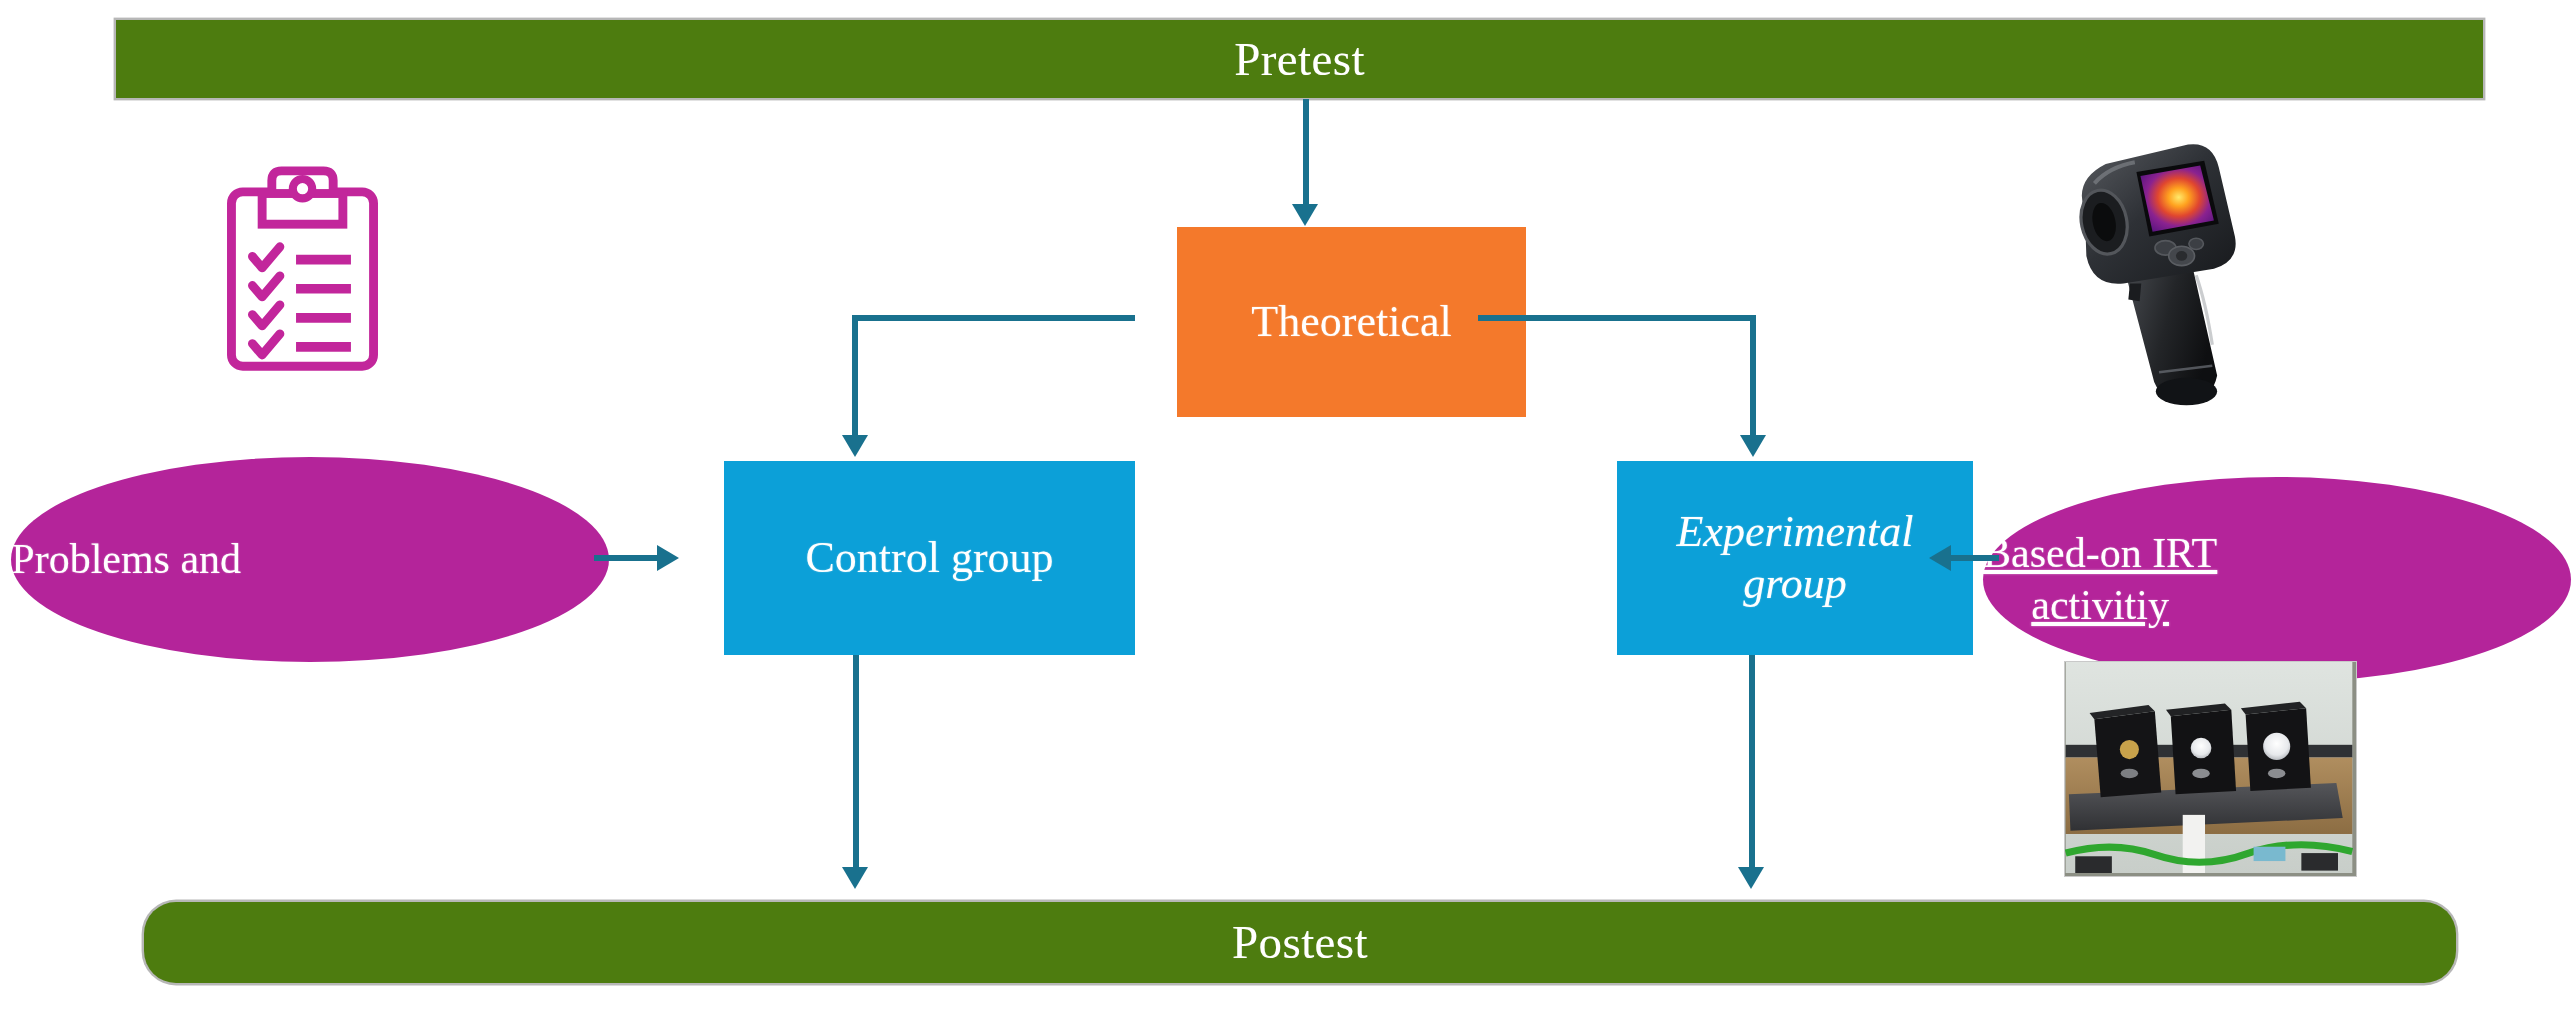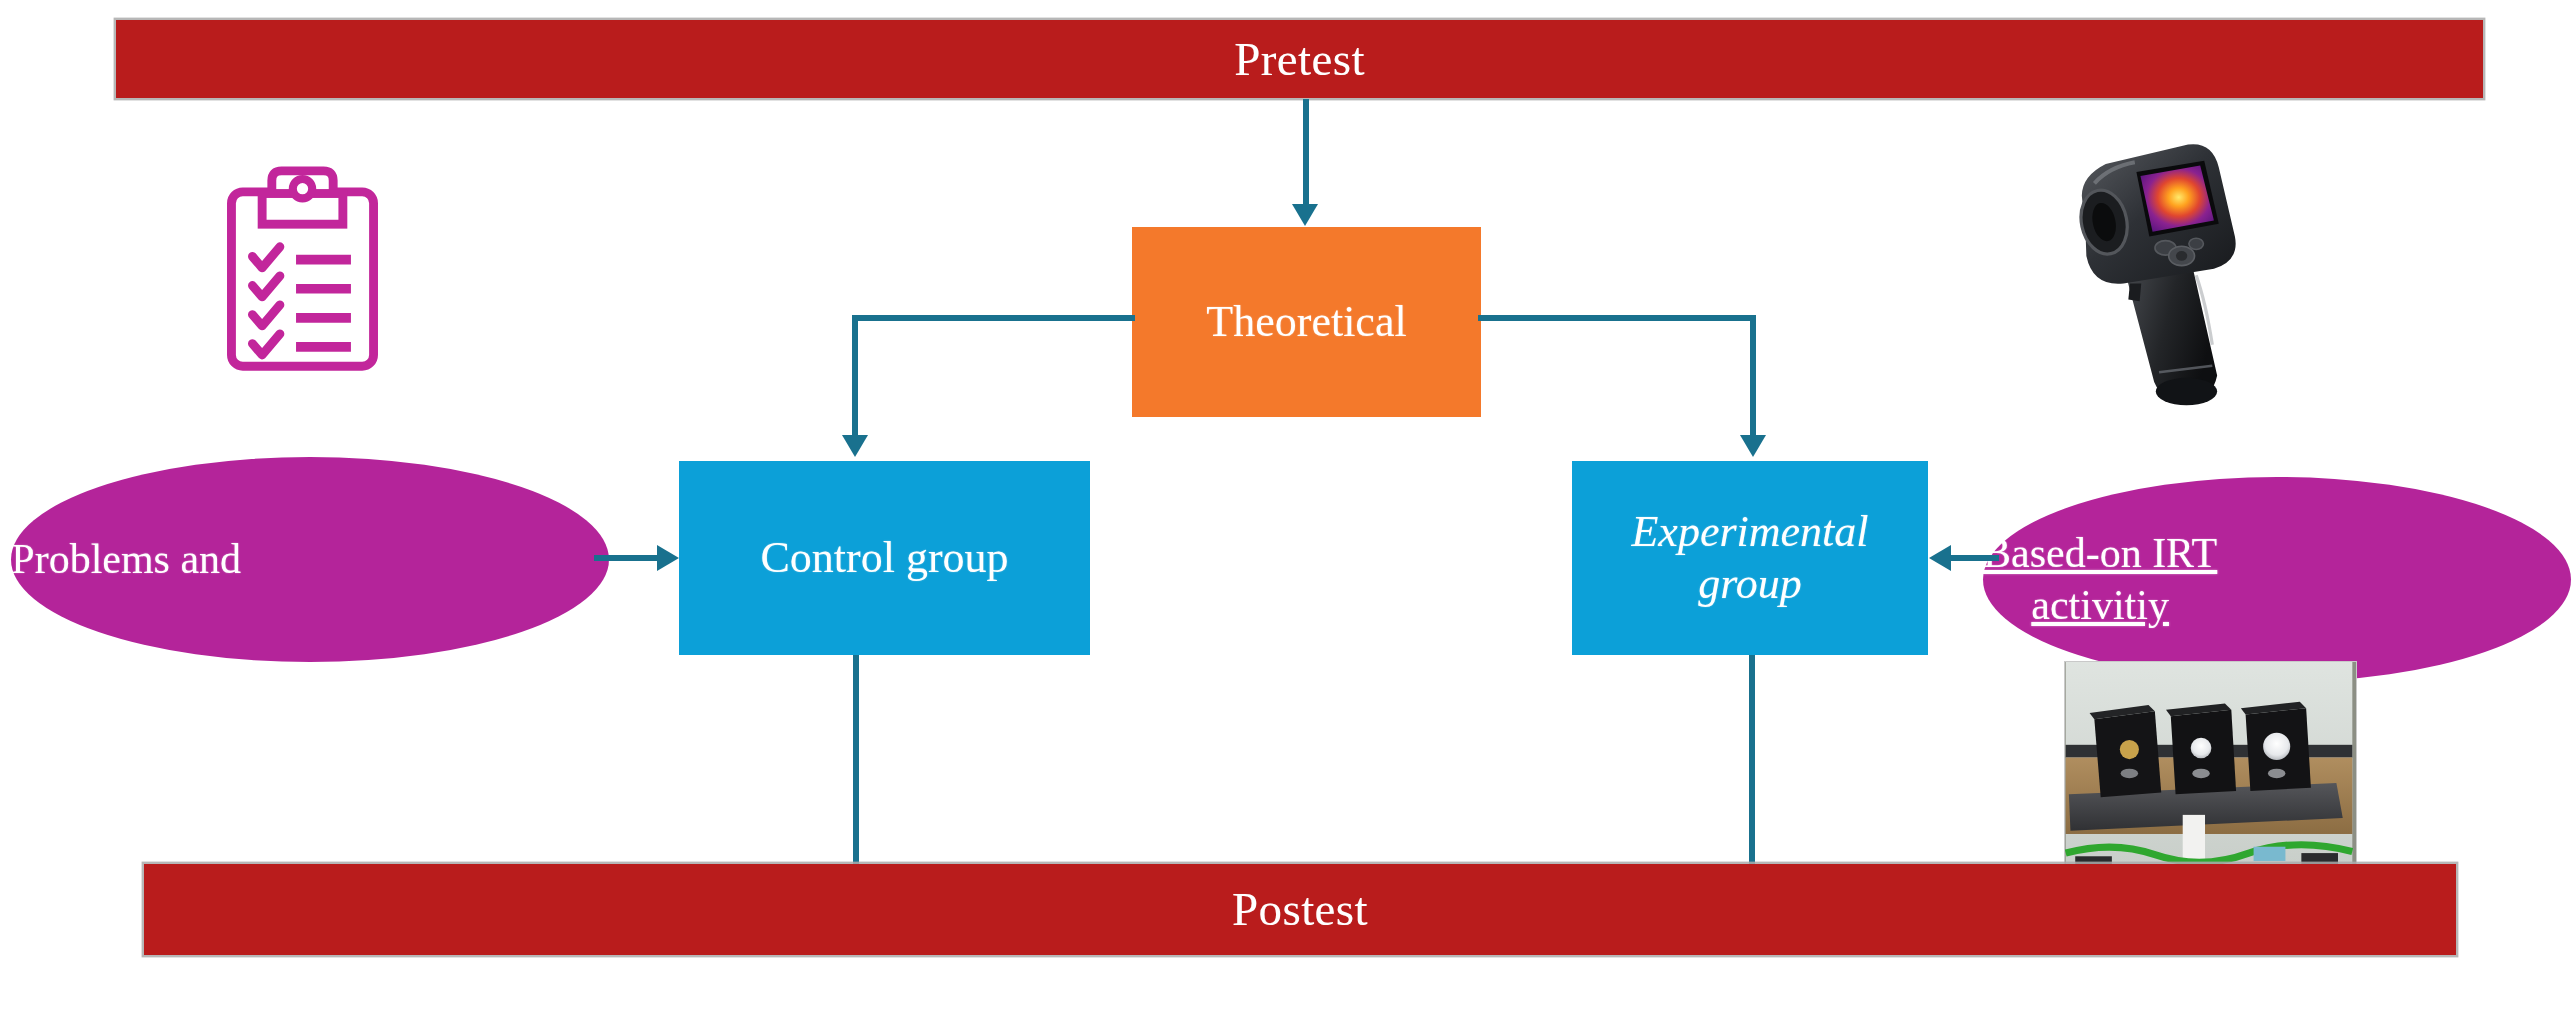--- a/index.html
+++ b/index.html
@@ -12,44 +12,45 @@
     position:relative;
     width:2576px;
     height:1009px;
     background:#ffffff;
     overflow:hidden;
   }
   .abs{position:absolute;}
 
   
   .banner{
-    background:#b91c1c;
+    background:#4d7c0f;
     color:#ffffff;
     display:flex;
     align-items:center;
     justify-content:center;
     box-shadow:0 0 0 2.4px rgba(170,170,170,.85);
     letter-spacing:0.4px;
   }
   .banner span{
     font-size:47px;
     line-height:1;
     font-weight:400;
     text-shadow:0 0 0.8px rgba(255,255,255,.35);
   }
   #pretest-bar{left:116px;top:20px;width:2367px;height:78px;}
-  #postest-bar{left:144px;top:864px;width:2312px;height:91px;}
+  #postest-bar{left:144px;top:902px;width:2312px;height:81px;border-radius:32px;}
 
   
   .proc-box{
     display:flex;
     align-items:center;
     justify-content:center;
     text-align:center;
     color:#ffffff;
+    margin-left:45px;
   }
   .proc-box .lbl{
     font-size:44px;
     line-height:1.18;
     text-shadow:0 0 1.6px rgba(255,255,255,.45);
     padding:0 6.5px;
   }
   #theoretical-lesson{
     left:1132px;top:227px;width:349px;height:190px;
     background:#F4792B;

